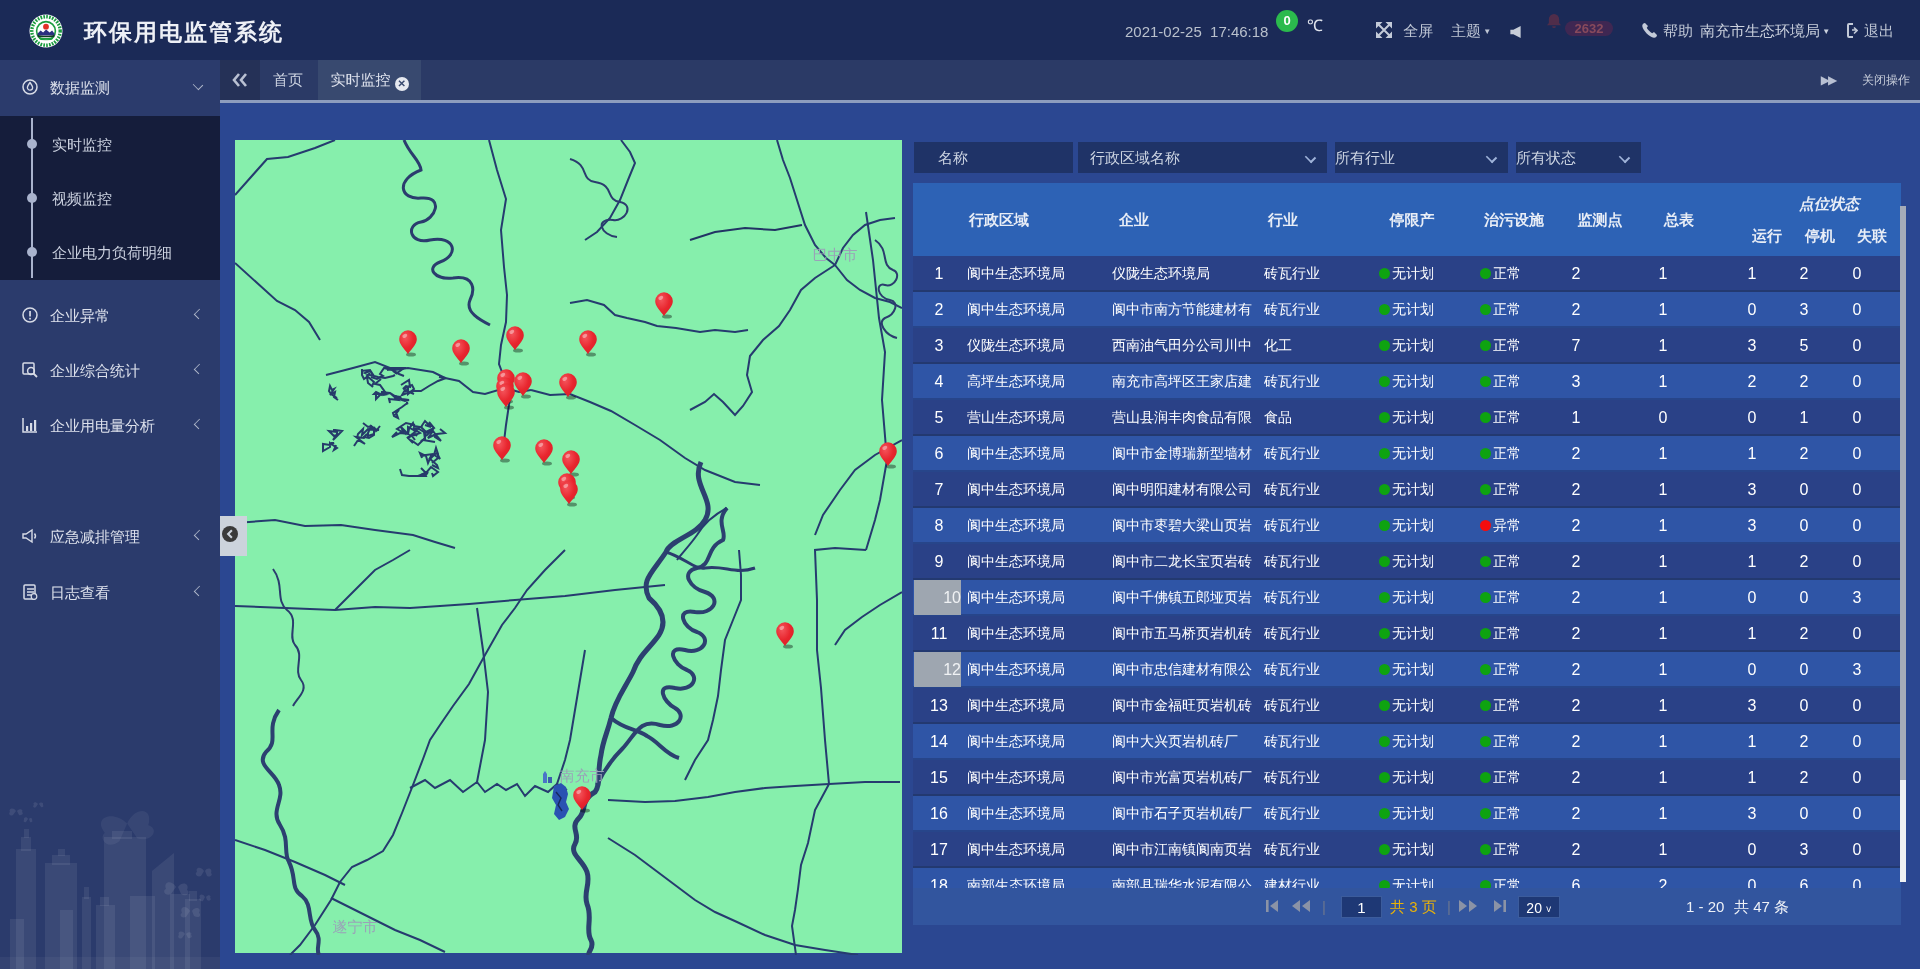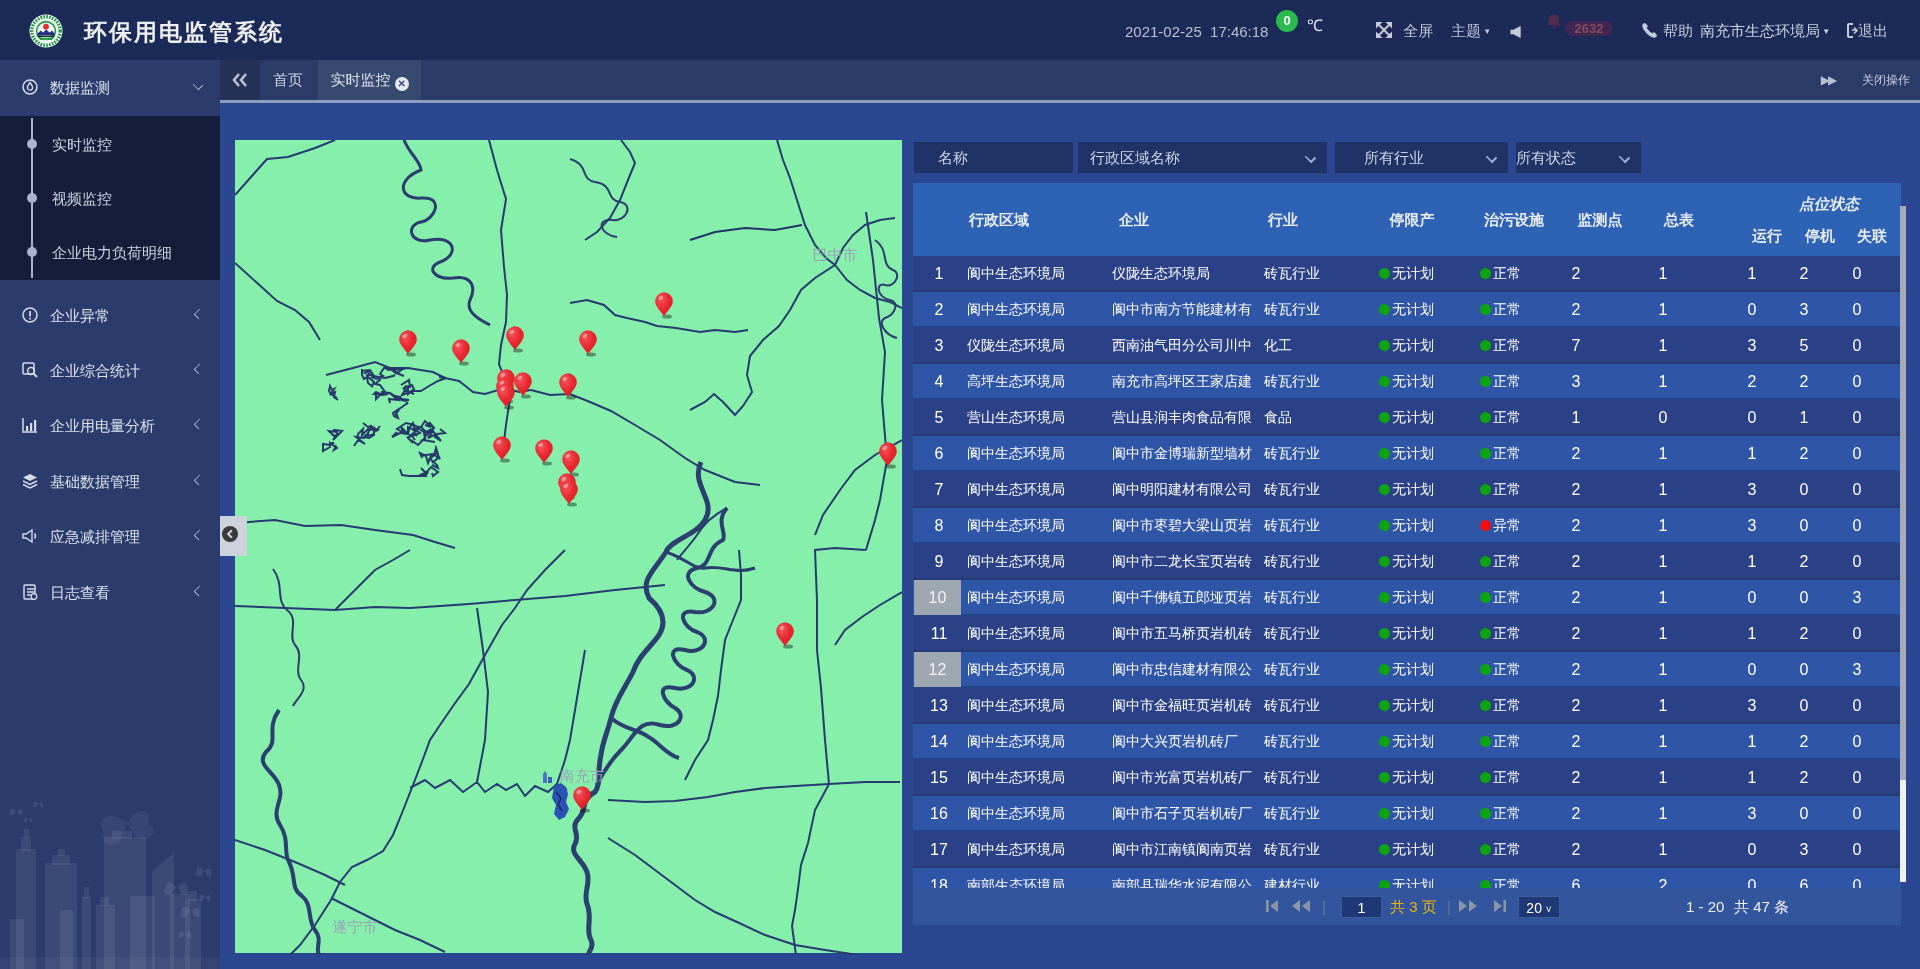--- a/index.html
+++ b/index.html
@@ -32,21 +32,21 @@
 #thead{position:absolute;left:0px;top:43px;width:988px;height:73px;background:#2d62b5;color:#e8edf6;font-weight:bold;font-size:15px}
 #thead span{position:absolute;transform:translateX(-50%);top:28px;white-space:nowrap}
 #thead .r2{top:44px}
 #thead .r1{top:12px;font-style:italic}
 #tbody{position:absolute;left:0px;top:116px;width:988px;height:632px;overflow:hidden}
 .tr{position:absolute;left:0;width:988px;height:36px;color:#fff;font-size:14px}
 .tr.odd{background:#2a4187;border-bottom:2px solid #233970}
 .tr.even{background:#2f55a6;border-bottom:2px solid #27458a}
 .tr span{position:absolute;top:9px;white-space:nowrap}
 .cnum{left:26px;transform:translateX(-50%);font-size:16px;top:8px}
-.cnum.sel{left:1px;top:0;transform:none;width:47px;height:35px;background:#9ea6b0;color:#f0f2f4;text-align:center;line-height:35px}
+.cnum.sel{left:1px;top:0;transform:none;width:47px;height:35px;background:#9ea6b0;color:#f0f2f4;text-align:right;line-height:35px}
 .ca{left:54px}.cb{left:199px}.cc{left:351px}
 .cd{left:466px}.ce{left:567px}
 .dot{display:inline-block;width:11px;height:11px;border-radius:50%;margin-right:2px;vertical-align:-1px}
 .dot.grn{background:#0ea310}
 .dot.red{background:#f50d0d}
 .cv{transform:translateX(-50%);font-size:16px;top:9px!important}
 .v1{left:663px}.v2{left:750px}.v3{left:839px}.v4{left:891px}.v5{left:944px}
 #sbar{position:absolute;left:987px;top:66px;width:6px;height:574px;background:#a5abb8}
 #sthumb{position:absolute;left:987px;top:640px;width:6px;height:102px;background:#eef0f2}
 #pgbar{position:absolute;left:0px;top:748px;width:988px;height:37px;background:#32559e;color:#e8ecf4;font-size:15px}
@@ -86,21 +86,21 @@
         <path d="M5.5 13a2 2 0 0 0 4 0z" fill="#7c3040"></path>
       </svg></div>
 <div class="hright" style="left:1565px;top:21px;width:48px;height:15px;background:rgba(140,35,70,.32);border-radius:8px;text-align:center;line-height:15px;font-size:13px;font-weight:bold;color:#874a5c">2632</div>
 <div class="hright" style="left:1642px;line-height:62px"><svg width="15" height="15" viewBox="0 0 15 15" style="vertical-align:-2px">
         <path d="M3 0C1.5 0 0 1.5.3 3.2.9 7.5 7.5 14.1 11.8 14.7 13.5 15 15 13.5 15 12l-3-3-1.8 1.2C8.5 9.5 5.5 6.5 4.8 4.8L6 3z" fill="#c3cad8"></path>
       </svg><span style="margin-left:6px">帮助</span></div>
 <div class="hright" style="left:1700px;line-height:62px;color:#ccd2de">南充市生态环境局<span style="font-size:8px;vertical-align:2px">&nbsp;▼</span></div>
 <div class="hright" style="left:1843px;line-height:62px"><svg width="15" height="15" viewBox="0 0 15 15" style="vertical-align:-2px">
         <path d="M6 0h4v2H6v11h4v2H6a2 2 0 0 1-2-2V2a2 2 0 0 1 2-2z" fill="#c3cad8"></path>
         <path d="M9 7h4M11 4.5L14 7.5 11 10.5" stroke="#c3cad8" stroke-width="1.6" fill="none"></path>
-      </svg><span style="">退出</span></div>
+      </svg><span style="margin-left:6px">退出</span></div>
 </div>
 
 <div id="sidebar">
 <div class="mitem" style="top:0">
 <svg class="micon" viewBox="0 0 16 16">
         <circle cx="8" cy="8" r="7" fill="none" stroke="#d7dbe6" stroke-width="1.5"></circle>
         <path d="M8 3.5c-1.8 2.5-2.6 3.8-2.6 5a2.6 2.6 0 0 0 5.2 0c0-1.2-.8-2.5-2.6-5z" fill="none" stroke="#d7dbe6" stroke-width="1.3"></path>
       </svg>
 <span class="txt">数据监测</span>
       <span class="chev"></span>
@@ -133,28 +133,20 @@
       <span class="chevl"></span>
     </div>
 <div class="mitem" style="top:338px">
       <svg class="micon" viewBox="0 0 16 16">
         <path d="M1 1v14h14" stroke="#d7dbe6" stroke-width="1.5" fill="none"></path>
         <rect x="4" y="9" width="2.2" height="5" fill="#d7dbe6"></rect>
         <rect x="8" y="6" width="2.2" height="8" fill="#d7dbe6"></rect>
         <rect x="12" y="3" width="2.2" height="11" fill="#d7dbe6"></rect>
       </svg>
       <span class="txt">企业用电量分析</span>
-      <span class="chevl"></span>
-    </div>
-<div class="mitem" style="top:394px">
-      <svg class="micon" viewBox="0 0 16 16">
-        <path d="M8 1L15 4.5 8 8 1 4.5z" fill="#d7dbe6"></path>
-        <path d="M1 8l7 3.5L15 8M1 11.5L8 15l7-3.5" stroke="#d7dbe6" stroke-width="1.4" fill="none"></path>
-      </svg>
-      <span class="txt">基础数据管理</span>
       <span class="chevl"></span>
     </div>
 <div class="mitem" style="top:449px">
       <svg class="micon" viewBox="0 0 16 16">
         <path d="M1 6h3l6-4v12l-6-4H1z" fill="none" stroke="#d7dbe6" stroke-width="1.4"></path>
         <path d="M12.5 5.5q2 2.5 0 5" stroke="#d7dbe6" stroke-width="1.4" fill="none"></path>
       </svg>
       <span class="txt">应急减排管理</span>
       <span class="chevl"></span>
     </div>
@@ -331,21 +323,21 @@
 </svg>
 </div>
 <div id="collbtn"><svg width="16" height="16" viewBox="0 0 17 17" style="margin:10px 0 0 2px">
         <circle cx="8.5" cy="8.5" r="8.5" fill="#3a3a3a"></circle>
         <path d="M10.5 4.5L6.5 8.5l4 4" stroke="#ccd3dc" stroke-width="2.2" fill="none"></path>
       </svg></div>
 
 <div id="panel">
 <div class="fbox" style="left:1px;width:159px;padding-left:24px">名称</div>
 <div class="fbox" style="left:165px;width:249px;padding-left:12px">行政区域名称<span class="fchev"></span></div>
-<div class="fbox" style="left:422px;width:173px;padding-left:29px">所有行业<span class="fchev"></span></div>
+<div class="fbox" style="left:422px;width:173px;padding-left:0">所有行业<span class="fchev"></span></div>
 <div class="fbox" style="left:603px;width:125px;">所有状态<span class="fchev"></span></div>
 </div>
 
 <div id="table" style="position:absolute;left:693px;top:40px;width:992px;height:845px">
 <div id="thead">
 <span style="left:86px">行政区域</span>
 <span style="left:221px">企业</span>
 <span style="left:370px">行业</span>
 <span style="left:499px">停限产</span>
 <span style="left:601px">治污设施</span>

